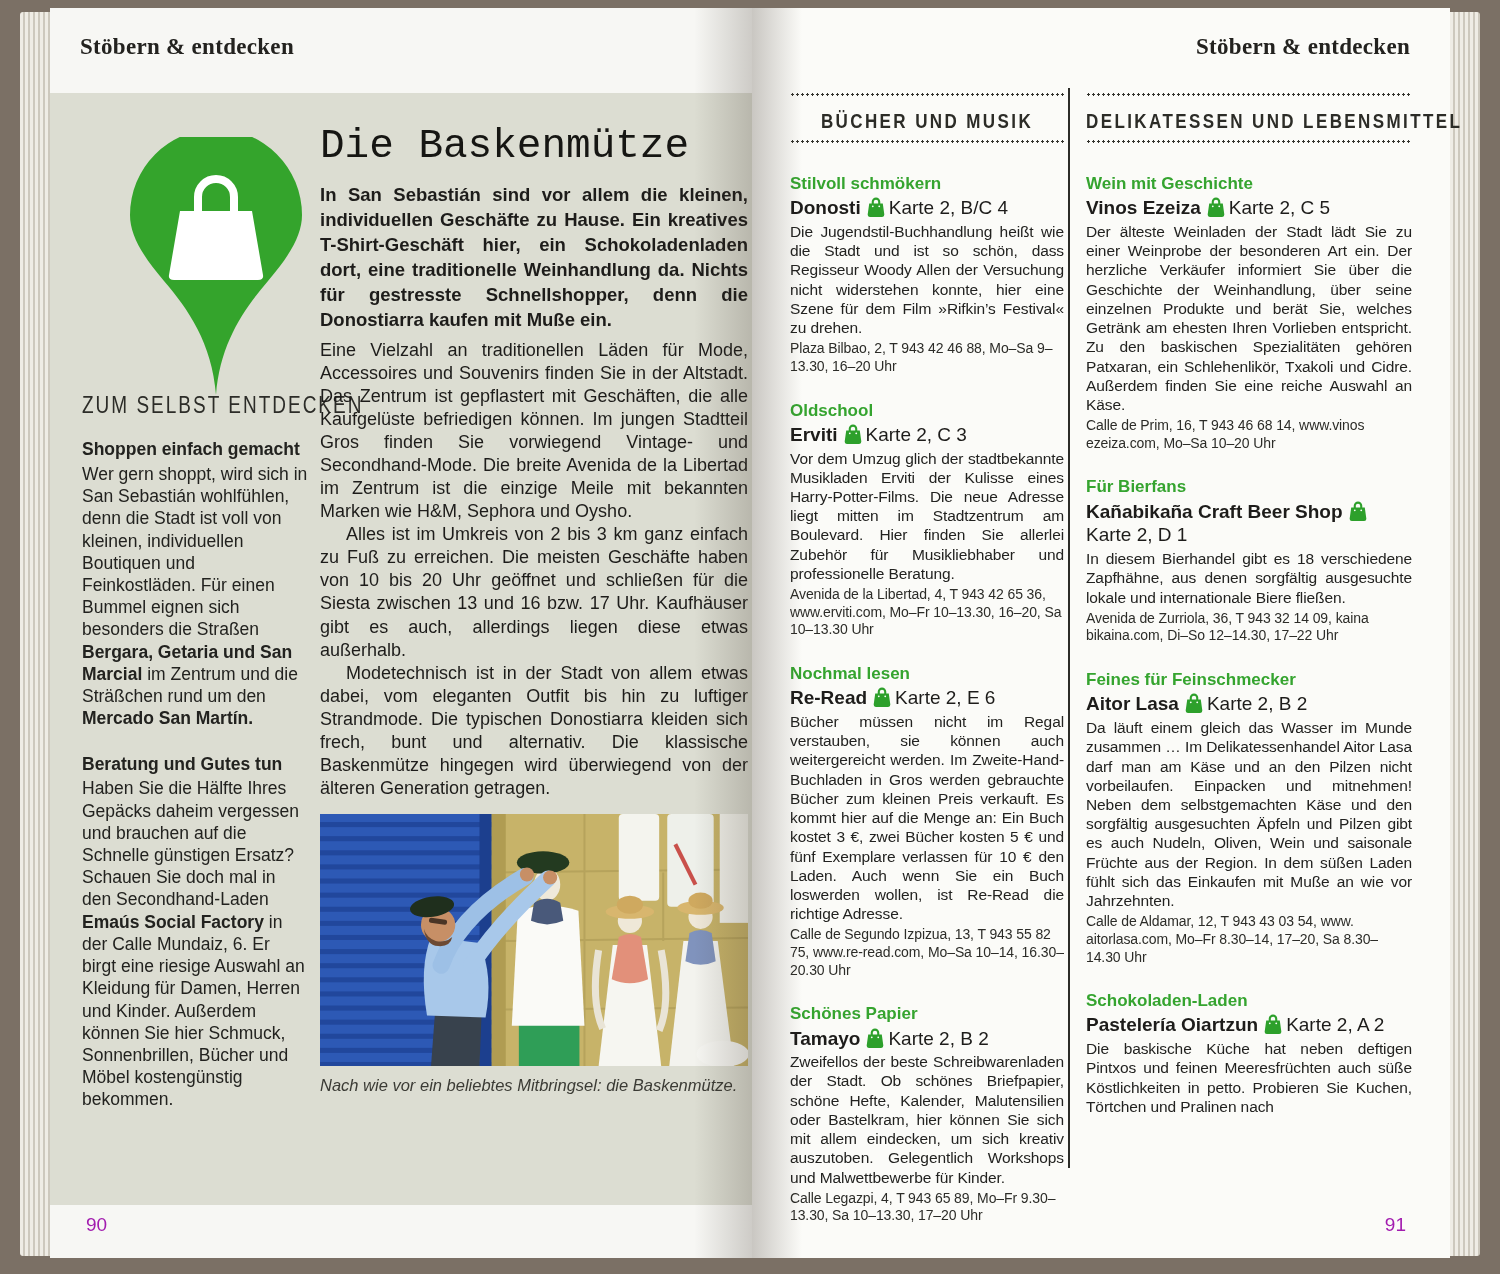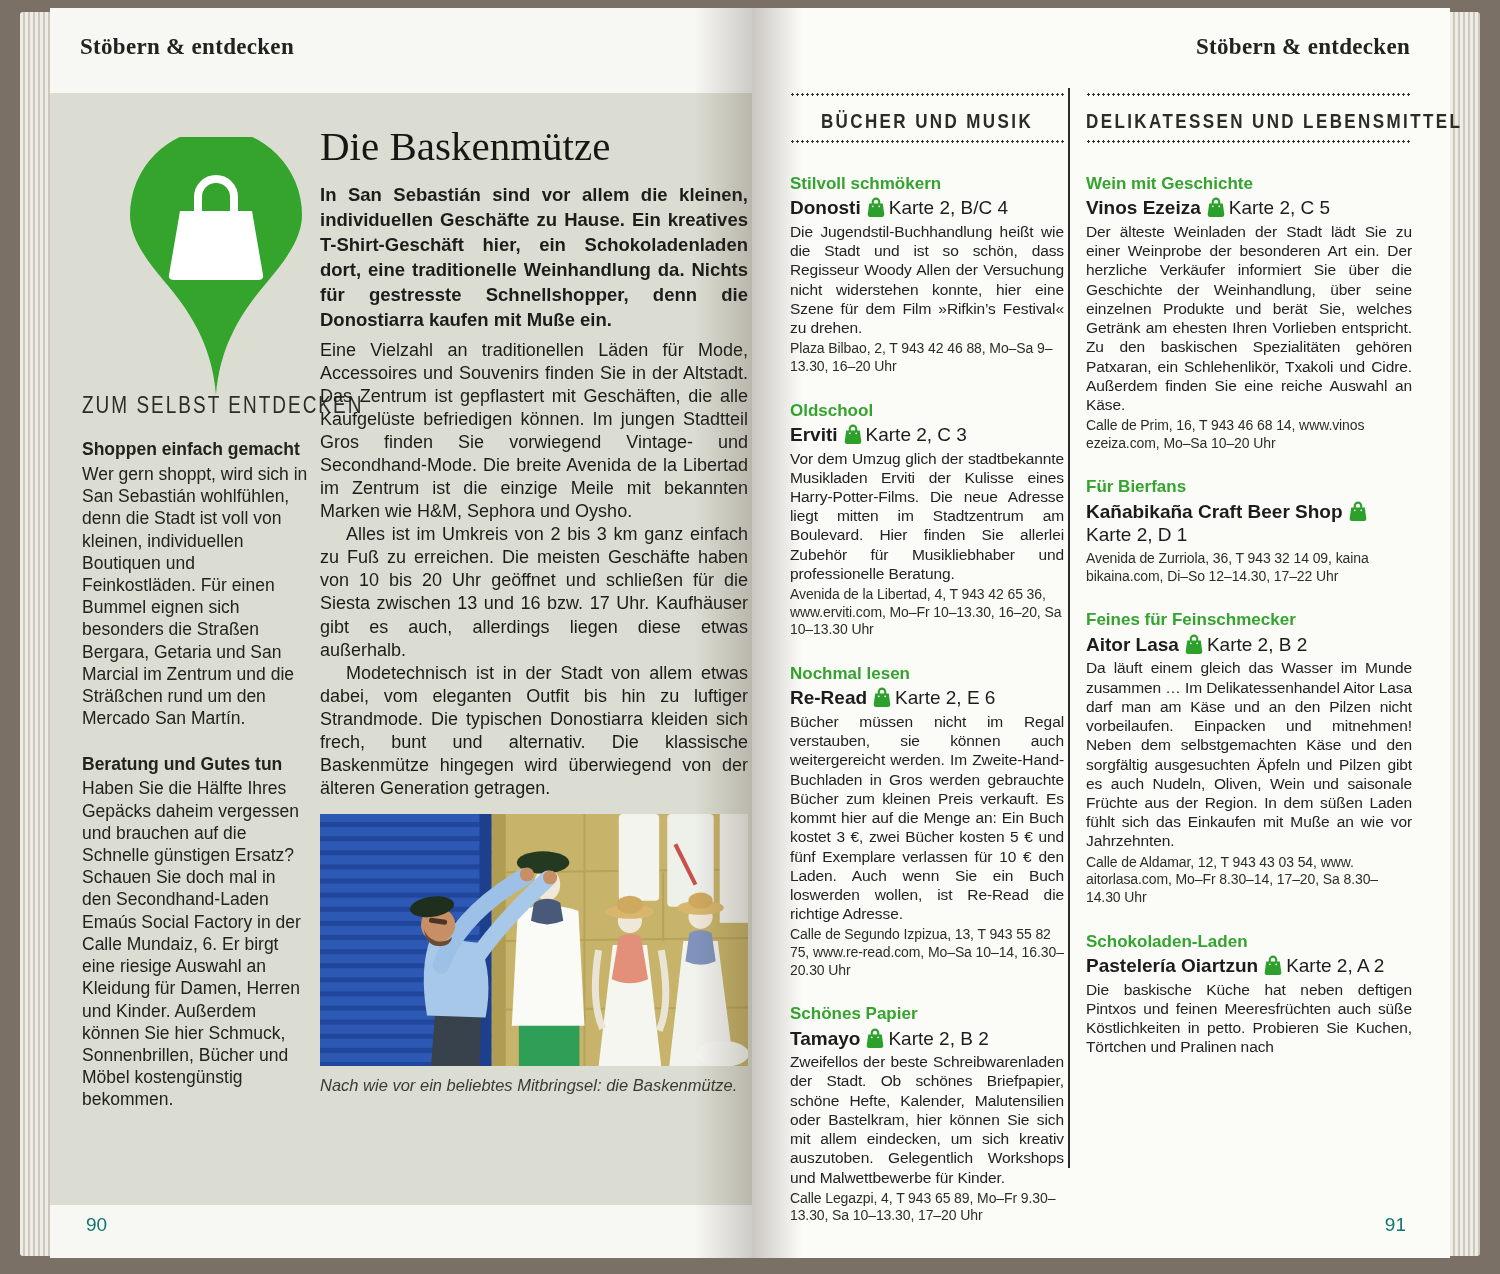--- a/index.html
+++ b/index.html
@@ -12,40 +12,40 @@
   .page{position:absolute;top:8px;height:1250px;}
   #page-left{left:50px;width:702px;background:#f7f7f4;}
   #page-right{left:752px;width:698px;background:#fbfbf8;}
   .spine{position:absolute;top:8px;height:1250px;pointer-events:none;z-index:40;}
   #spine-l{left:694px;width:58px;background:linear-gradient(to right,rgba(58,48,38,0) 0%,rgba(58,48,38,.22) 100%);}
   #spine-r{left:752px;width:50px;background:linear-gradient(to right,rgba(58,48,38,.26) 0%,rgba(58,48,38,0) 100%);}
   
   .runhead{position:absolute;top:26px;font-family:"Liberation Serif",serif;font-weight:700;font-size:23px;color:#23221f;letter-spacing:.3px;text-align:center;}
   #page-left .runhead{left:30px;}
   #page-right .runhead{right:40px;}
-  .pagenum{position:absolute;bottom:22px;font-size:19px;color:#0f766e;}
+  .pagenum{position:absolute;bottom:22px;font-size:19px;color:#a21caf;}
   #page-left .pagenum{left:36px;}
   #page-right .pagenum{right:44px;}
   
   #panel{position:absolute;left:0;top:85px;width:702px;height:1112px;background:#dcddd2;}
   #pin{position:absolute;left:62px;top:44px;width:208px;height:262px;}
   
   #maincol{position:absolute;left:270px;top:30px;width:428px;color:#1d1c1a;}
-  #headline{font-family:Liberation Serif, serif;font-size:41px;line-height:1.13;font-weight:500;color:#161613;margin:0 0 14px 0;}
+  #headline{font-family:Liberation Mono, monospace;font-size:41px;line-height:1.13;font-weight:500;color:#161613;margin:0 0 14px 0;}
   #intro{font-weight:700;font-size:18.5px;line-height:1.35;text-align:justify;margin:0 0 6px 0;}
   .bodypara{font-size:18px;line-height:1.28;text-align:justify;margin:0;}
   .bodypara.indent{text-indent:26px;}
   #photo{display:block;width:428px;height:252px;margin-top:14px;}
   #caption{font-style:italic;font-size:16.5px;line-height:1.3;color:#3b3b35;margin:9px 0 0 0;}
   
   #sidebar{position:absolute;left:32px;top:298px;width:226px;color:#22221f;}
   #sidebar-title{font-size:19px;letter-spacing:2px;font-weight:400;color:#2c2c28;transform:scaleY(1.28);transform-origin:left top;margin:0 0 26px 0;white-space:nowrap;}
   .sb-head{font-weight:700;font-size:17.5px;line-height:1.25;margin:0 0 2px 0;}
   .sb-text{font-size:17.5px;line-height:1.27;margin:0 0 24px 0;}
-  .sb-text b{font-weight:400;}
+  .sb-text b{font-weight:700;}
   
   .col{position:absolute;top:85px;}
   #col1{left:38px;width:274px;}
   #col2{left:334px;width:326px;}
   #coldivider{position:absolute;left:316px;top:80px;width:2px;height:1080px;background:#2c2c28;}
   .dots{height:3px;background-image:radial-gradient(circle,#33332d 1.15px,rgba(0,0,0,0) 1.3px);background-size:5px 3px;background-repeat:repeat-x;}
   .coltitle{text-align:center;font-size:17px;font-weight:700;letter-spacing:2.4px;color:#2c2c27;padding:11px 0 13px 0;transform:scaleY(1.22);transform-origin:center top;white-space:nowrap;}
   .colhead{margin-bottom:30px;}
   .entry{margin-bottom:24px;}
   .cat{color:#35a42f;font-weight:700;font-size:17px;margin:0 0 2px 0;line-height:1.25;}
@@ -250,20 +250,21 @@
       </article>
 
       <article class="entry">
         <h4 class="cat">Für Bierfans</h4>
         <div class="nameline"><span class="nm">Kañabikaña Craft Beer Shop</span><svg class="bag" viewBox="0 0 24 26" aria-hidden="true">
               <path d="M8 9 V6 a4 4 0 0 1 8 0 V9" fill="none" stroke="#2da02b" stroke-width="2.6"></path>
               <path d="M3.6 8h16.8l1.9 13.8a2.7 2.7 0 0 1-2.7 2.9H4.4a2.7 2.7 0 0 1-2.7-2.9Z" fill="#2da02b"></path>
               <circle cx="8" cy="11.6" r="1.1" fill="#fff"></circle>
               <circle cx="16" cy="11.6" r="1.1" fill="#fff"></circle>
             </svg><span>Karte 2, D 1</span></div>
+        <p class="ebody">In diesem Bierhandel gibt es 18 verschiedene Zapfhähne, aus denen sorgfältig ausgesuchte lokale und internationale Biere fließen.</p>
         <p class="econtact">Avenida de Zurriola, 36, T 943 32 14 09, kaina bikaina.com, Di–So 12–14.30, 17–22 Uhr</p>
       </article>
 
       <article class="entry">
         <h4 class="cat">Feines für Feinschmecker</h4>
         <div class="nameline"><span class="nm">Aitor Lasa</span><svg class="bag" viewBox="0 0 24 26" aria-hidden="true">
               <path d="M8 9 V6 a4 4 0 0 1 8 0 V9" fill="none" stroke="#2da02b" stroke-width="2.6"></path>
               <path d="M3.6 8h16.8l1.9 13.8a2.7 2.7 0 0 1-2.7 2.9H4.4a2.7 2.7 0 0 1-2.7-2.9Z" fill="#2da02b"></path>
               <circle cx="8" cy="11.6" r="1.1" fill="#fff"></circle>
               <circle cx="16" cy="11.6" r="1.1" fill="#fff"></circle>

